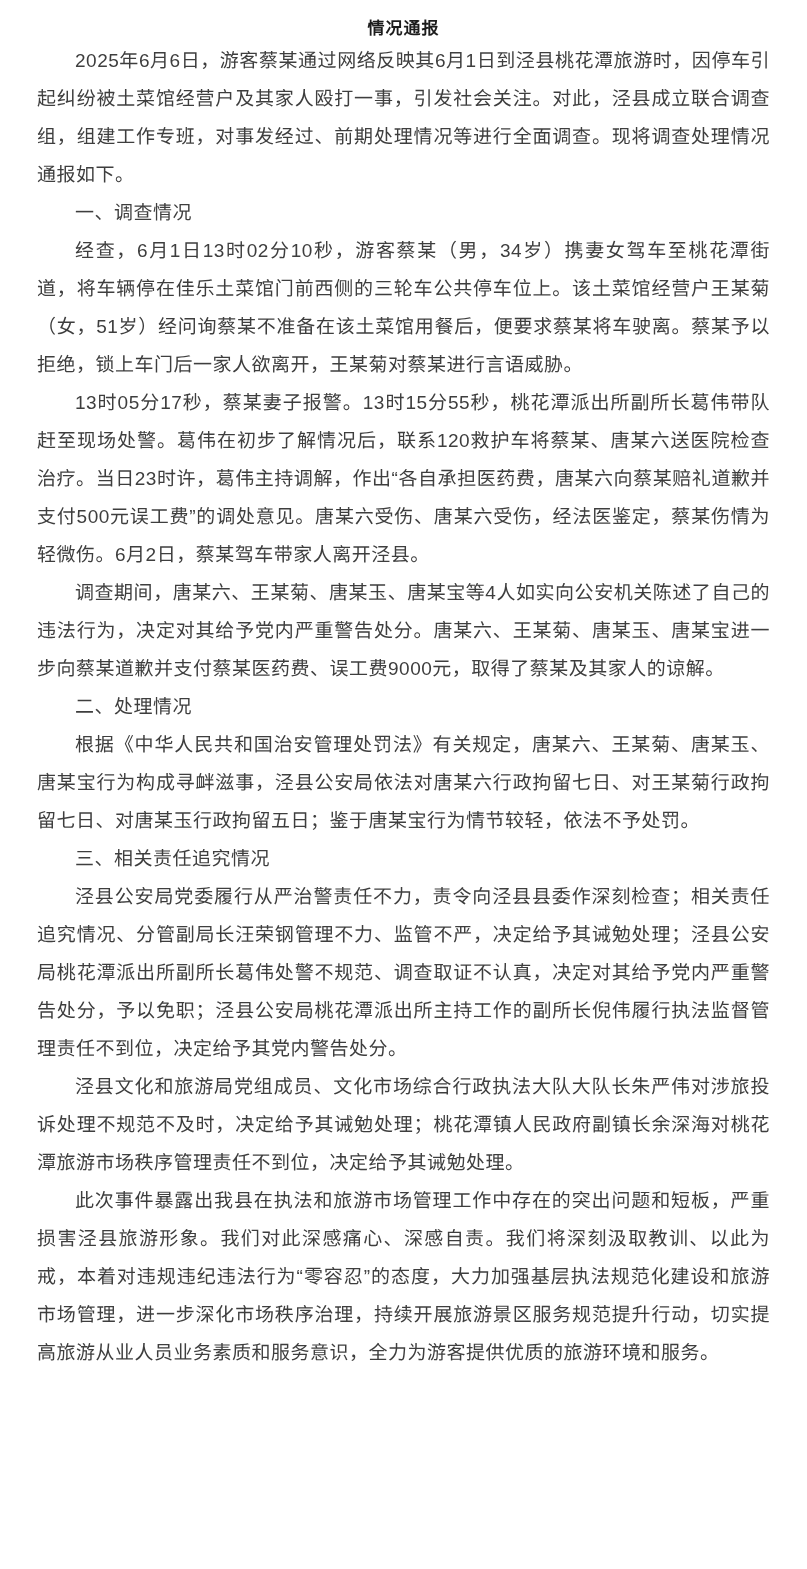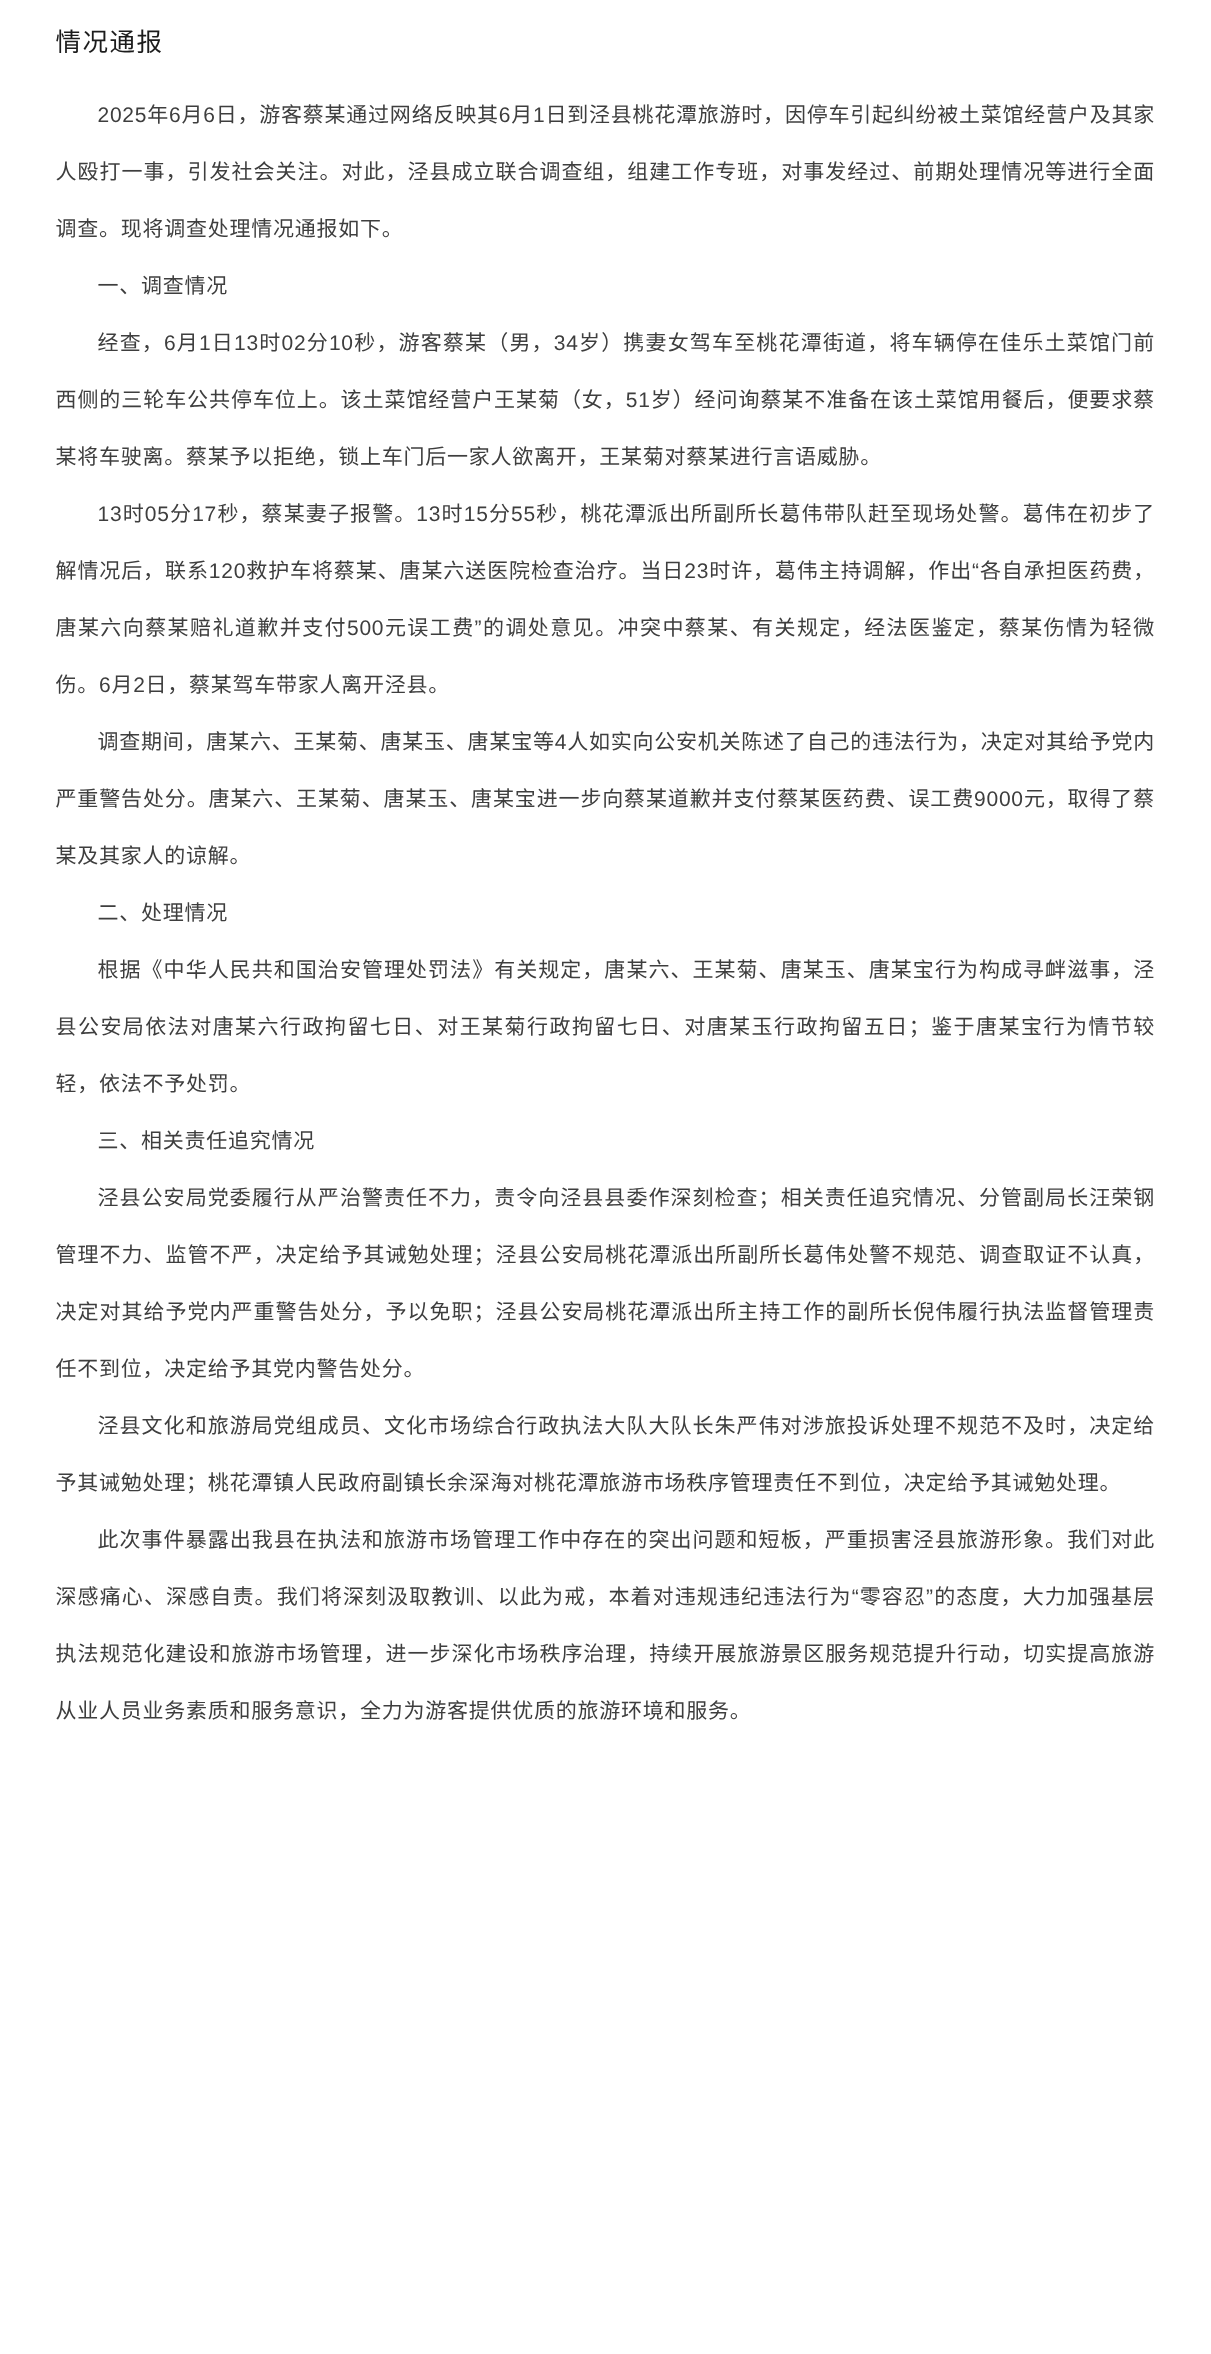--- a/index.html
+++ b/index.html
@@ -9,50 +9,49 @@
   }
   .page {
     width: 807px;
     min-height: 1569px;
     margin: 0 auto;
     background: #ffffff;
     padding: 16px 37px 24px 37px;
   }
   .doc-title {
     font-size: 17px;
-    font-weight: 400;
+    font-weight: 700;
     color: #1c1c1c;
-    text-align: left;
+    text-align: center;
     line-height: 26px;
-    margin-bottom: 15px;
     letter-spacing: 1px;
   }
   .para, .section-heading {
-    font-size: 14px;
+    font-size: 19px;
     font-weight: 400;
     color: #3e3e3e;
     line-height: 38px;
     text-indent: 2em;
     text-align: justify;
     letter-spacing: 0.5px;
   }
 </style>
 </head>
 <body>
 
 <div class="page">
 
   <h1 class="doc-title">情况通报</h1>
 
   <p class="para">2025年6月6日，游客蔡某通过网络反映其6月1日到泾县桃花潭旅游时，因停车引起纠纷被土菜馆经营户及其家人殴打一事，引发社会关注。对此，泾县成立联合调查组，组建工作专班，对事发经过、前期处理情况等进行全面调查。现将调查处理情况通报如下。</p>
 
   <h2 class="section-heading">一、调查情况</h2>
 
   <p class="para">经查，6月1日13时02分10秒，游客蔡某（男，34岁）携妻女驾车至桃花潭街道，将车辆停在佳乐土菜馆门前西侧的三轮车公共停车位上。该土菜馆经营户王某菊（女，51岁）经问询蔡某不准备在该土菜馆用餐后，便要求蔡某将车驶离。蔡某予以拒绝，锁上车门后一家人欲离开，王某菊对蔡某进行言语威胁。</p>
-  <p class="para">13时05分17秒，蔡某妻子报警。13时15分55秒，桃花潭派出所副所长葛伟带队赶至现场处警。葛伟在初步了解情况后，联系120救护车将蔡某、唐某六送医院检查治疗。当日23时许，葛伟主持调解，作出“各自承担医药费，唐某六向蔡某赔礼道歉并支付500元误工费”的调处意见。冲突中蔡某、有关规定，经法医鉴定，蔡某伤情为轻微伤。6月2日，蔡某驾车带家人离开泾县。</p>
+  <p class="para">13时05分17秒，蔡某妻子报警。13时15分55秒，桃花潭派出所副所长葛伟带队赶至现场处警。葛伟在初步了解情况后，联系120救护车将蔡某、唐某六送医院检查治疗。当日23时许，葛伟主持调解，作出“各自承担医药费，唐某六向蔡某赔礼道歉并支付500元误工费”的调处意见。唐某六受伤、唐某六受伤，经法医鉴定，蔡某伤情为轻微伤。6月2日，蔡某驾车带家人离开泾县。</p>
   <p class="para">调查期间，唐某六、王某菊、唐某玉、唐某宝等4人如实向公安机关陈述了自己的违法行为，决定对其给予党内严重警告处分。唐某六、王某菊、唐某玉、唐某宝进一步向蔡某道歉并支付蔡某医药费、误工费9000元，取得了蔡某及其家人的谅解。</p>
 
   <h2 class="section-heading">二、处理情况</h2>
 
   <p class="para">根据《中华人民共和国治安管理处罚法》有关规定，唐某六、王某菊、唐某玉、唐某宝行为构成寻衅滋事，泾县公安局依法对唐某六行政拘留七日、对王某菊行政拘留七日、对唐某玉行政拘留五日；鉴于唐某宝行为情节较轻，依法不予处罚。</p>
 
   <h2 class="section-heading">三、相关责任追究情况</h2>
 
   <p class="para">泾县公安局党委履行从严治警责任不力，责令向泾县县委作深刻检查；相关责任追究情况、分管副局长汪荣钢管理不力、监管不严，决定给予其诫勉处理；泾县公安局桃花潭派出所副所长葛伟处警不规范、调查取证不认真，决定对其给予党内严重警告处分，予以免职；泾县公安局桃花潭派出所主持工作的副所长倪伟履行执法监督管理责任不到位，决定给予其党内警告处分。</p>
   <p class="para">泾县文化和旅游局党组成员、文化市场综合行政执法大队大队长朱严伟对涉旅投诉处理不规范不及时，决定给予其诫勉处理；桃花潭镇人民政府副镇长余深海对桃花潭旅游市场秩序管理责任不到位，决定给予其诫勉处理。</p>

